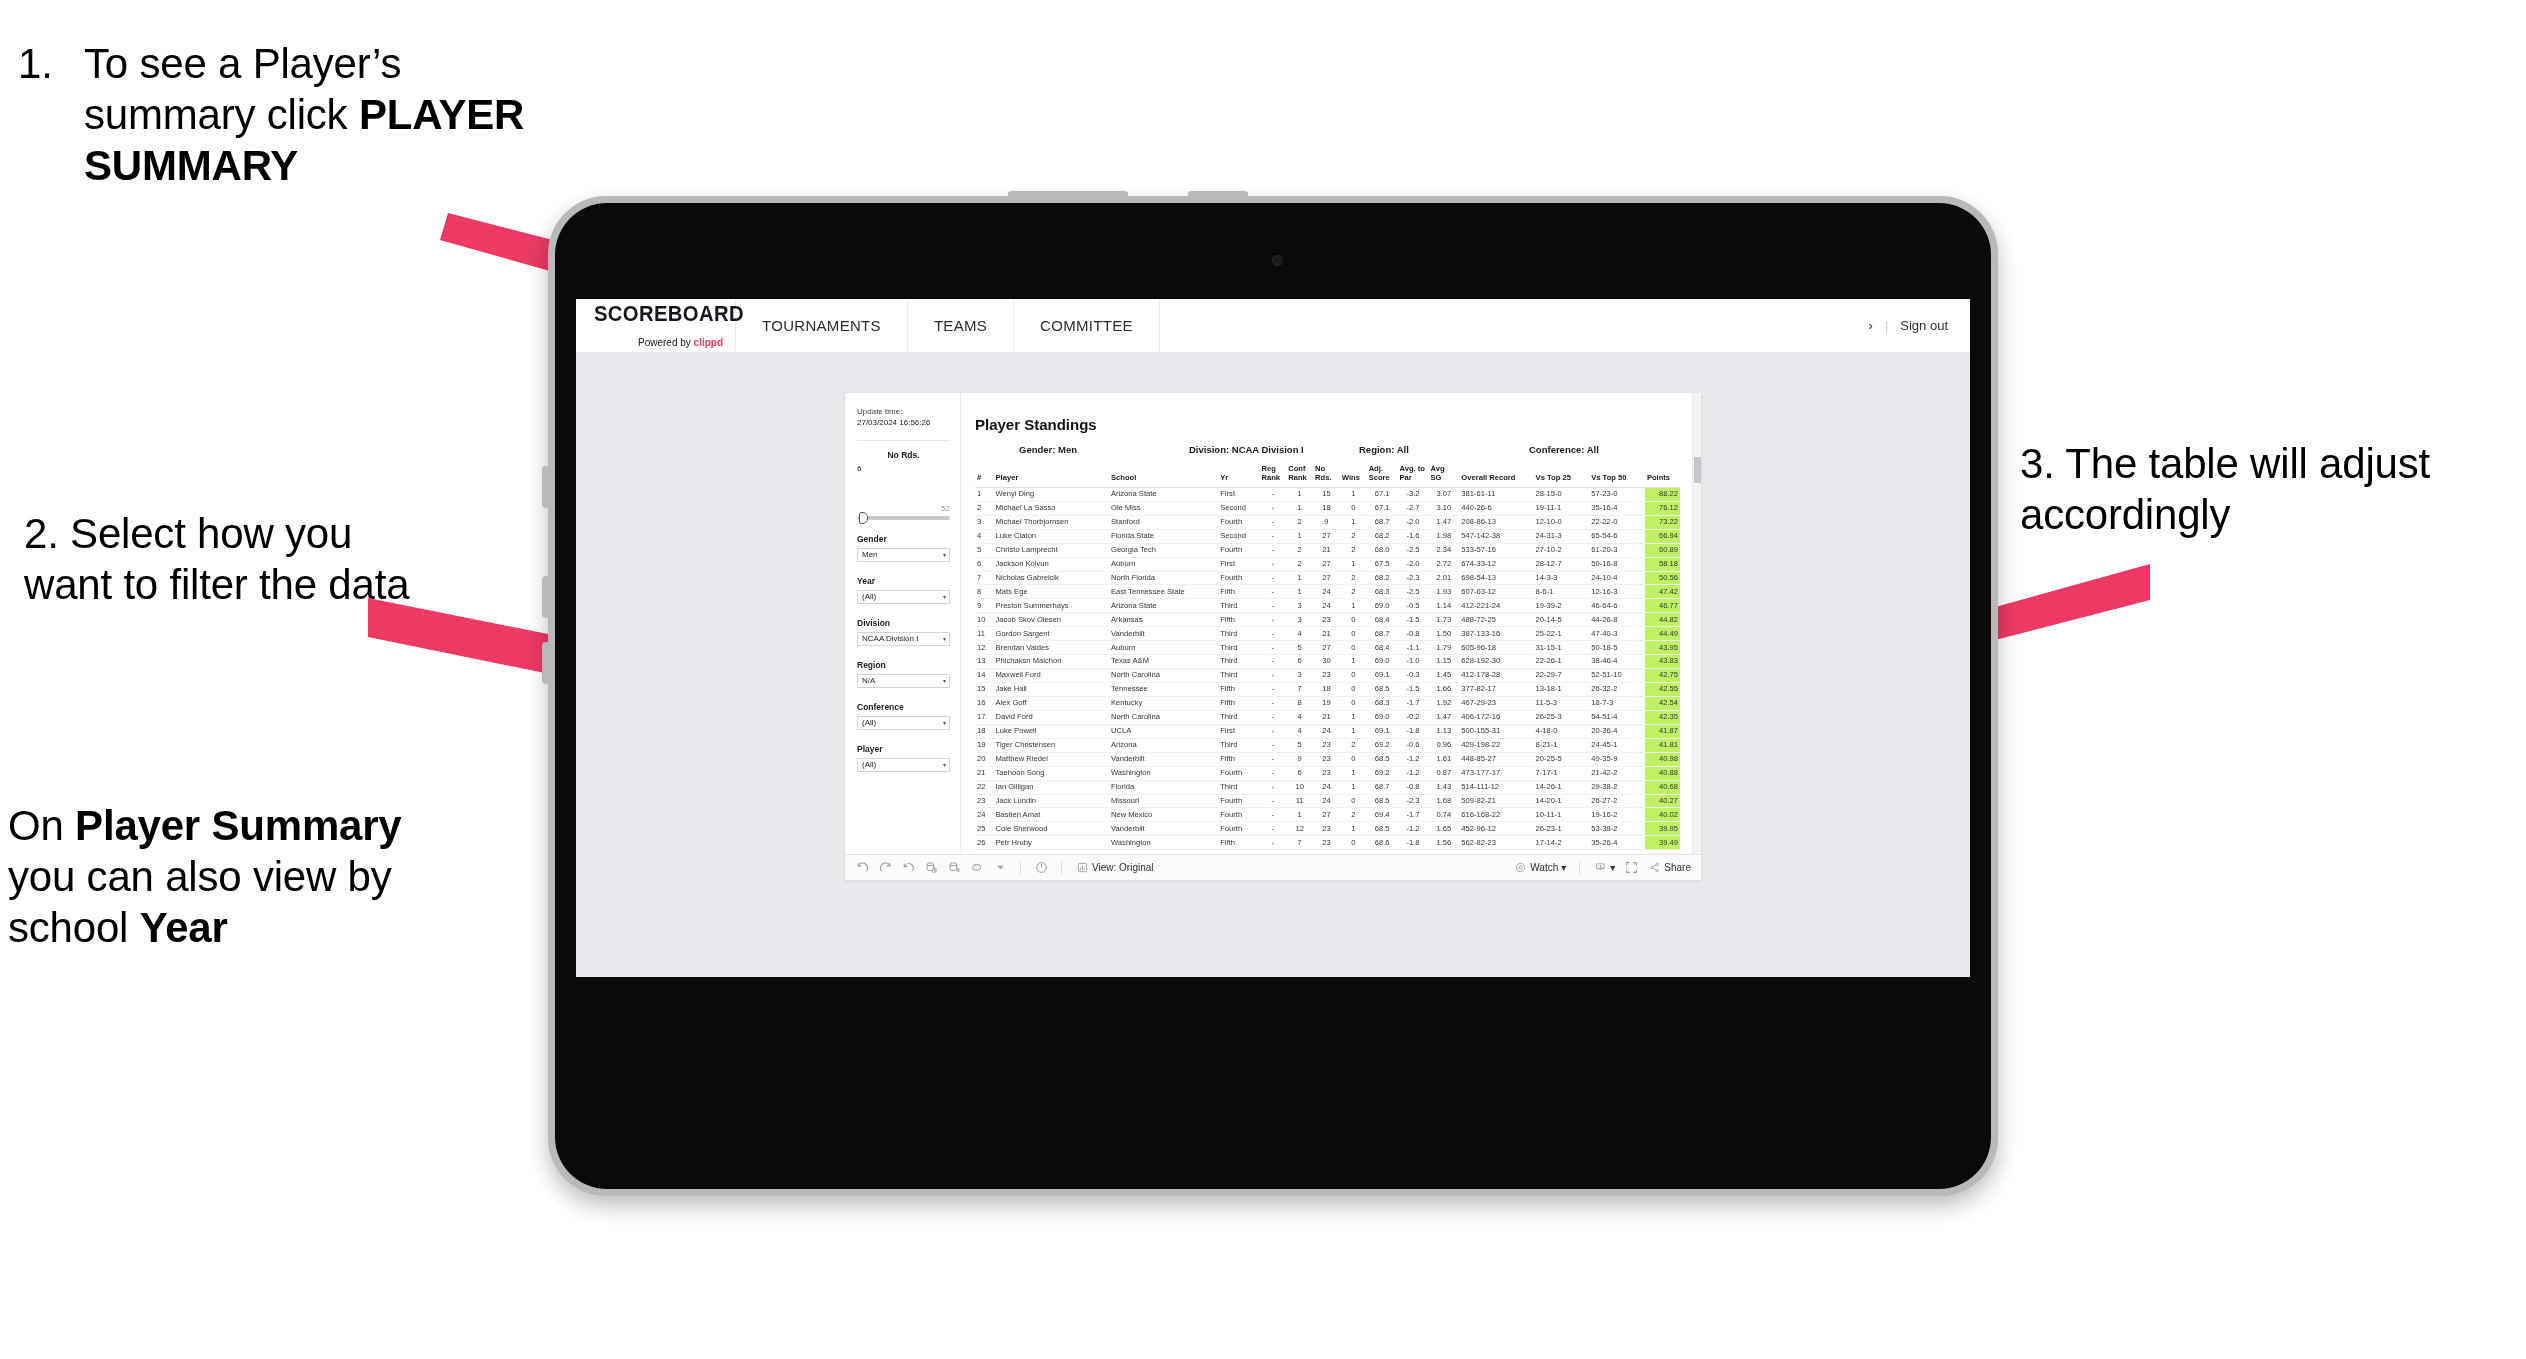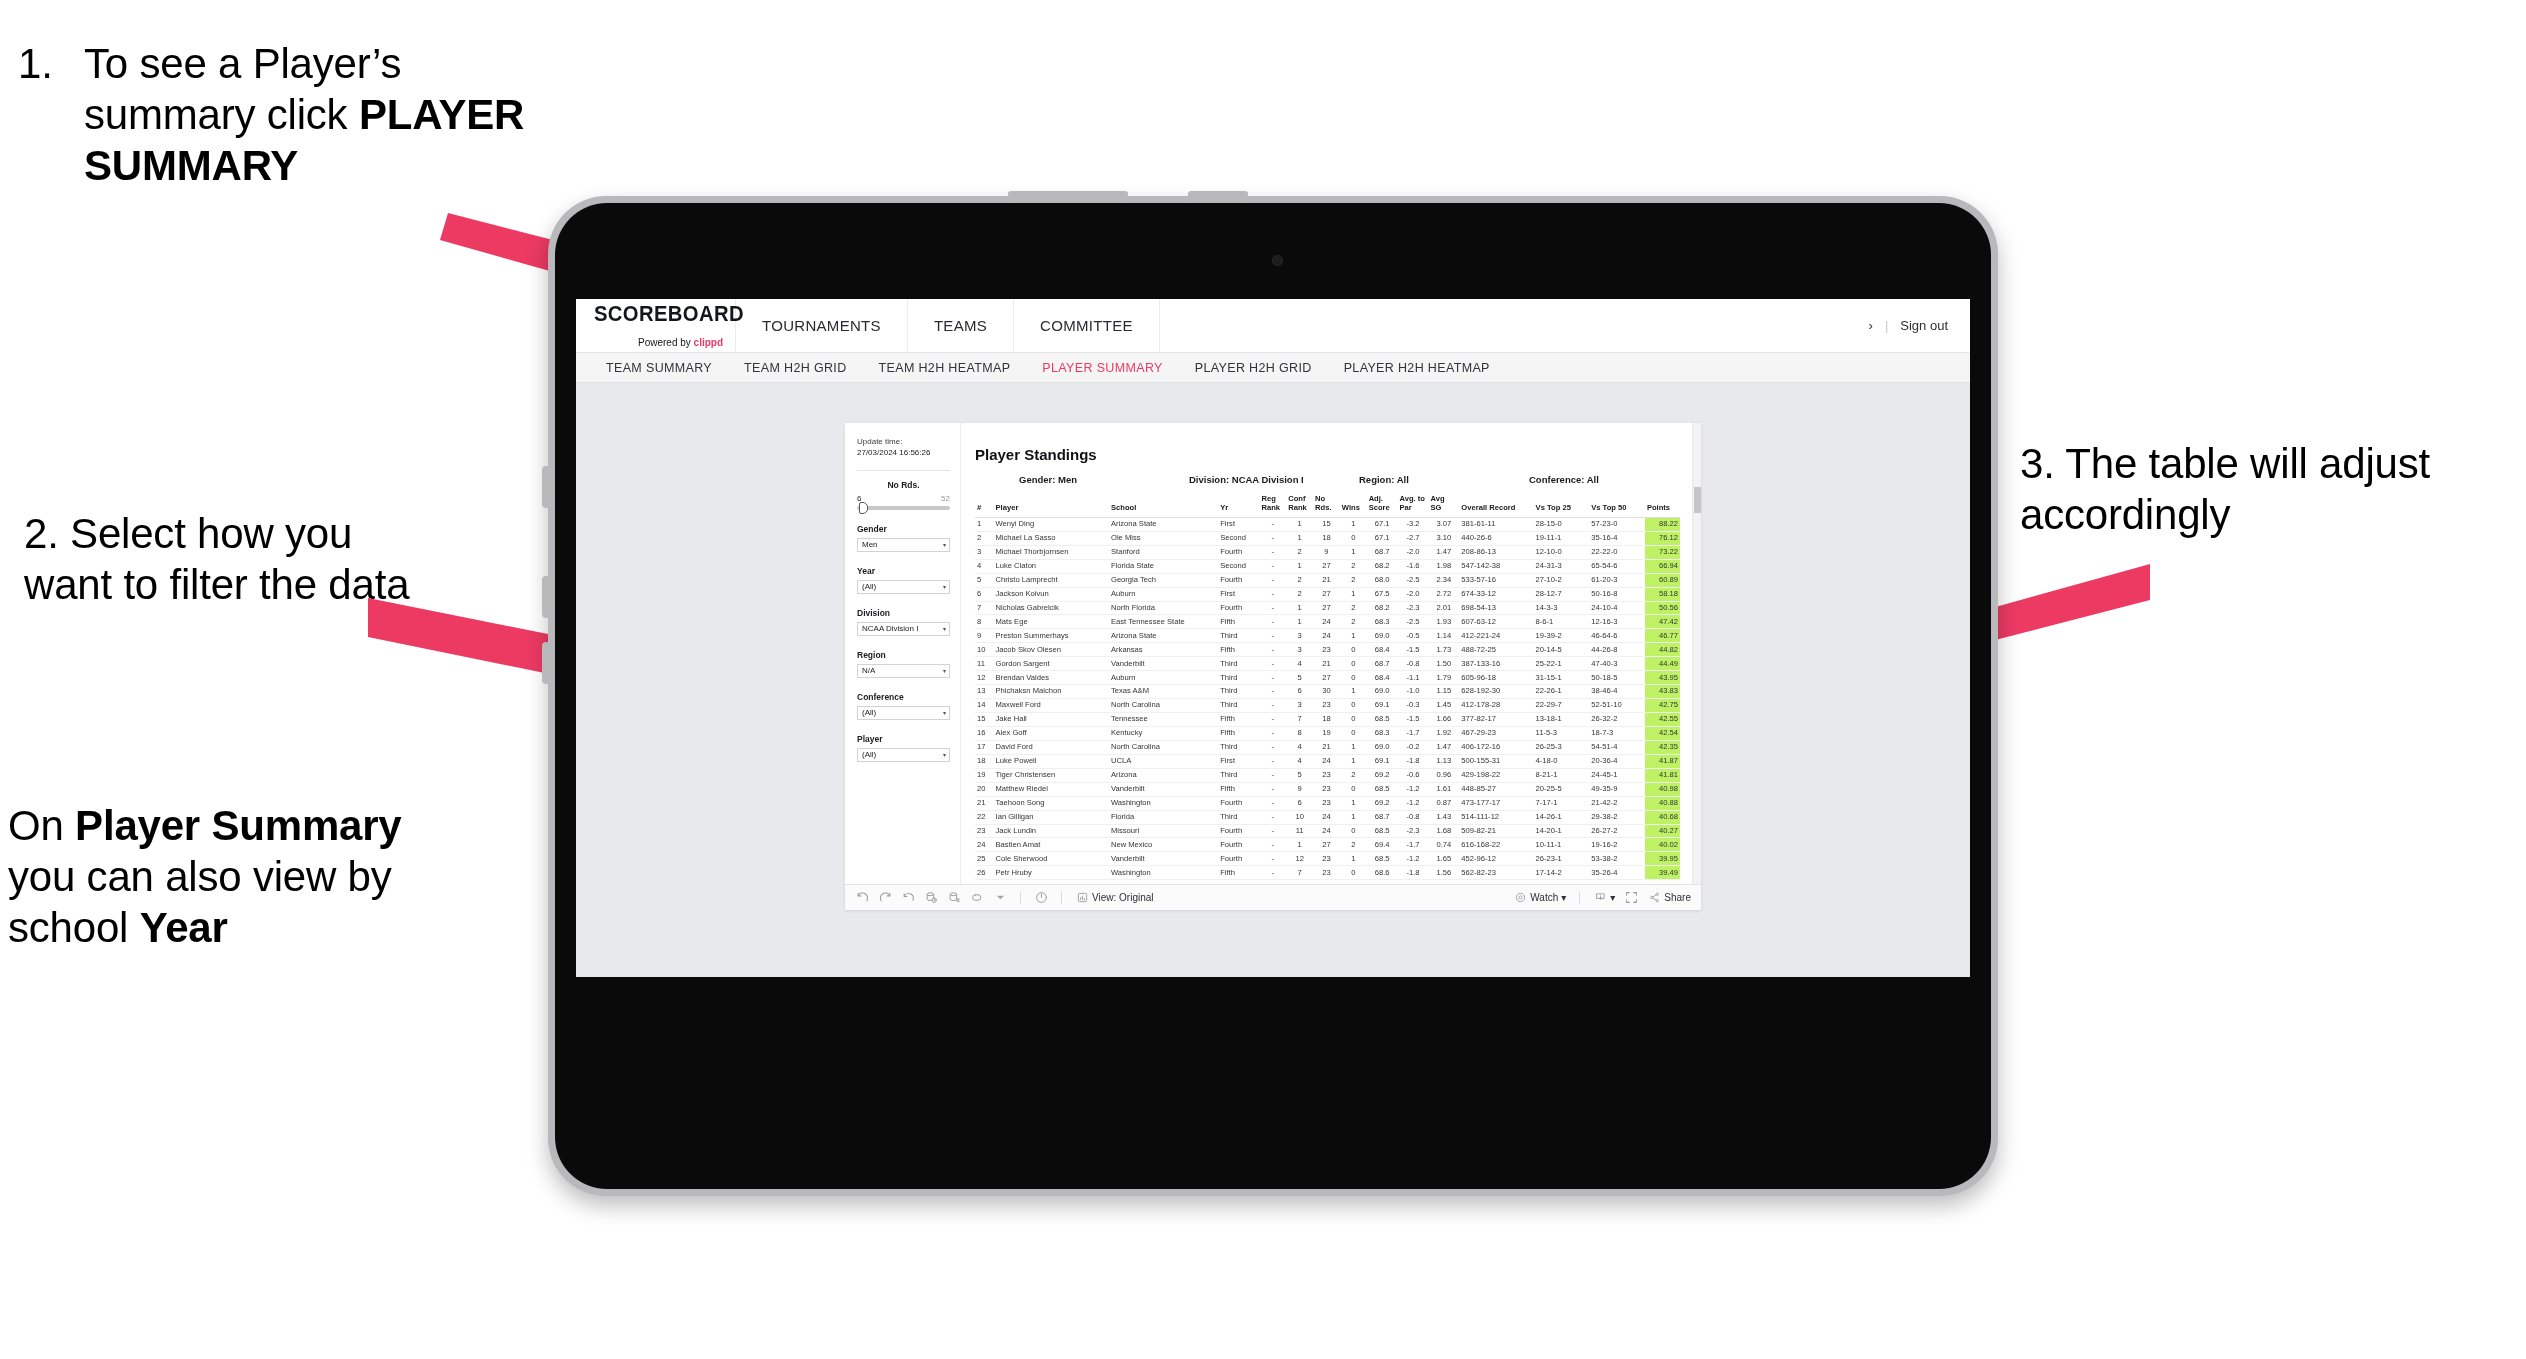--- a/index.html
+++ b/index.html
@@ -142,21 +142,21 @@
   .f-title.center { text-align:center; }
   .f-select {
     height: 14px; border:1px solid #d3d3d6; background:#fff;
     display:flex; align-items:center; justify-content:space-between;
     padding: 0 3px 0 4px; font-size: 8px; color:#222226;
   }
   .f-caret { font-size: 6px; color:#555; }
 
   .slider-row { display:flex; justify-content:space-between; font-size:8px; margin-bottom:3px;}
   .slider-min { color:#222226; }
-  .slider-max { color:#9a9a9f; }
+  .slider-max { color:#9a9a9f;margin-top:40px; }
   .slider-track {
     height: 4px; background:#c9c9cd; border-radius:2px; position:relative;
     margin-top: 2px; margin-bottom: 2px;
   }
   .slider-knob {
     position:absolute; left:2px; top:-4px;
     width: 9px; height: 12px; background:#fff;
     border: 1.3px solid #58585d; border-radius: 2px 5px 5px 2px;
   }
 
@@ -282,28 +282,20 @@
             <span>COMMITTEE</span>
           </div>
         <div class="nav-spacer"></div>
         <div class="nav-right">
           <span>›</span>
           <span class="divider">|</span>
           <span>Sign out</span>
         </div>
       </div>
 
-      <div class="subnav">
-        <div class="subnav-item">TEAM SUMMARY</div>
-        <div class="subnav-item">TEAM H2H GRID</div>
-        <div class="subnav-item">TEAM H2H HEATMAP</div>
-        <div class="subnav-item active">PLAYER SUMMARY</div>
-        <div class="subnav-item">PLAYER H2H GRID</div>
-        <div class="subnav-item">PLAYER H2H HEATMAP</div>
-      </div>
 
       <div class="viz-area">
         <div class="viz-card">
           <div class="viz-body">
 
             <div class="filters">
               <div class="upd-label">Update time:</div>
               <div class="upd-time">27/03/2024 16:56:26</div>
               <div class="fsep"></div>
 

